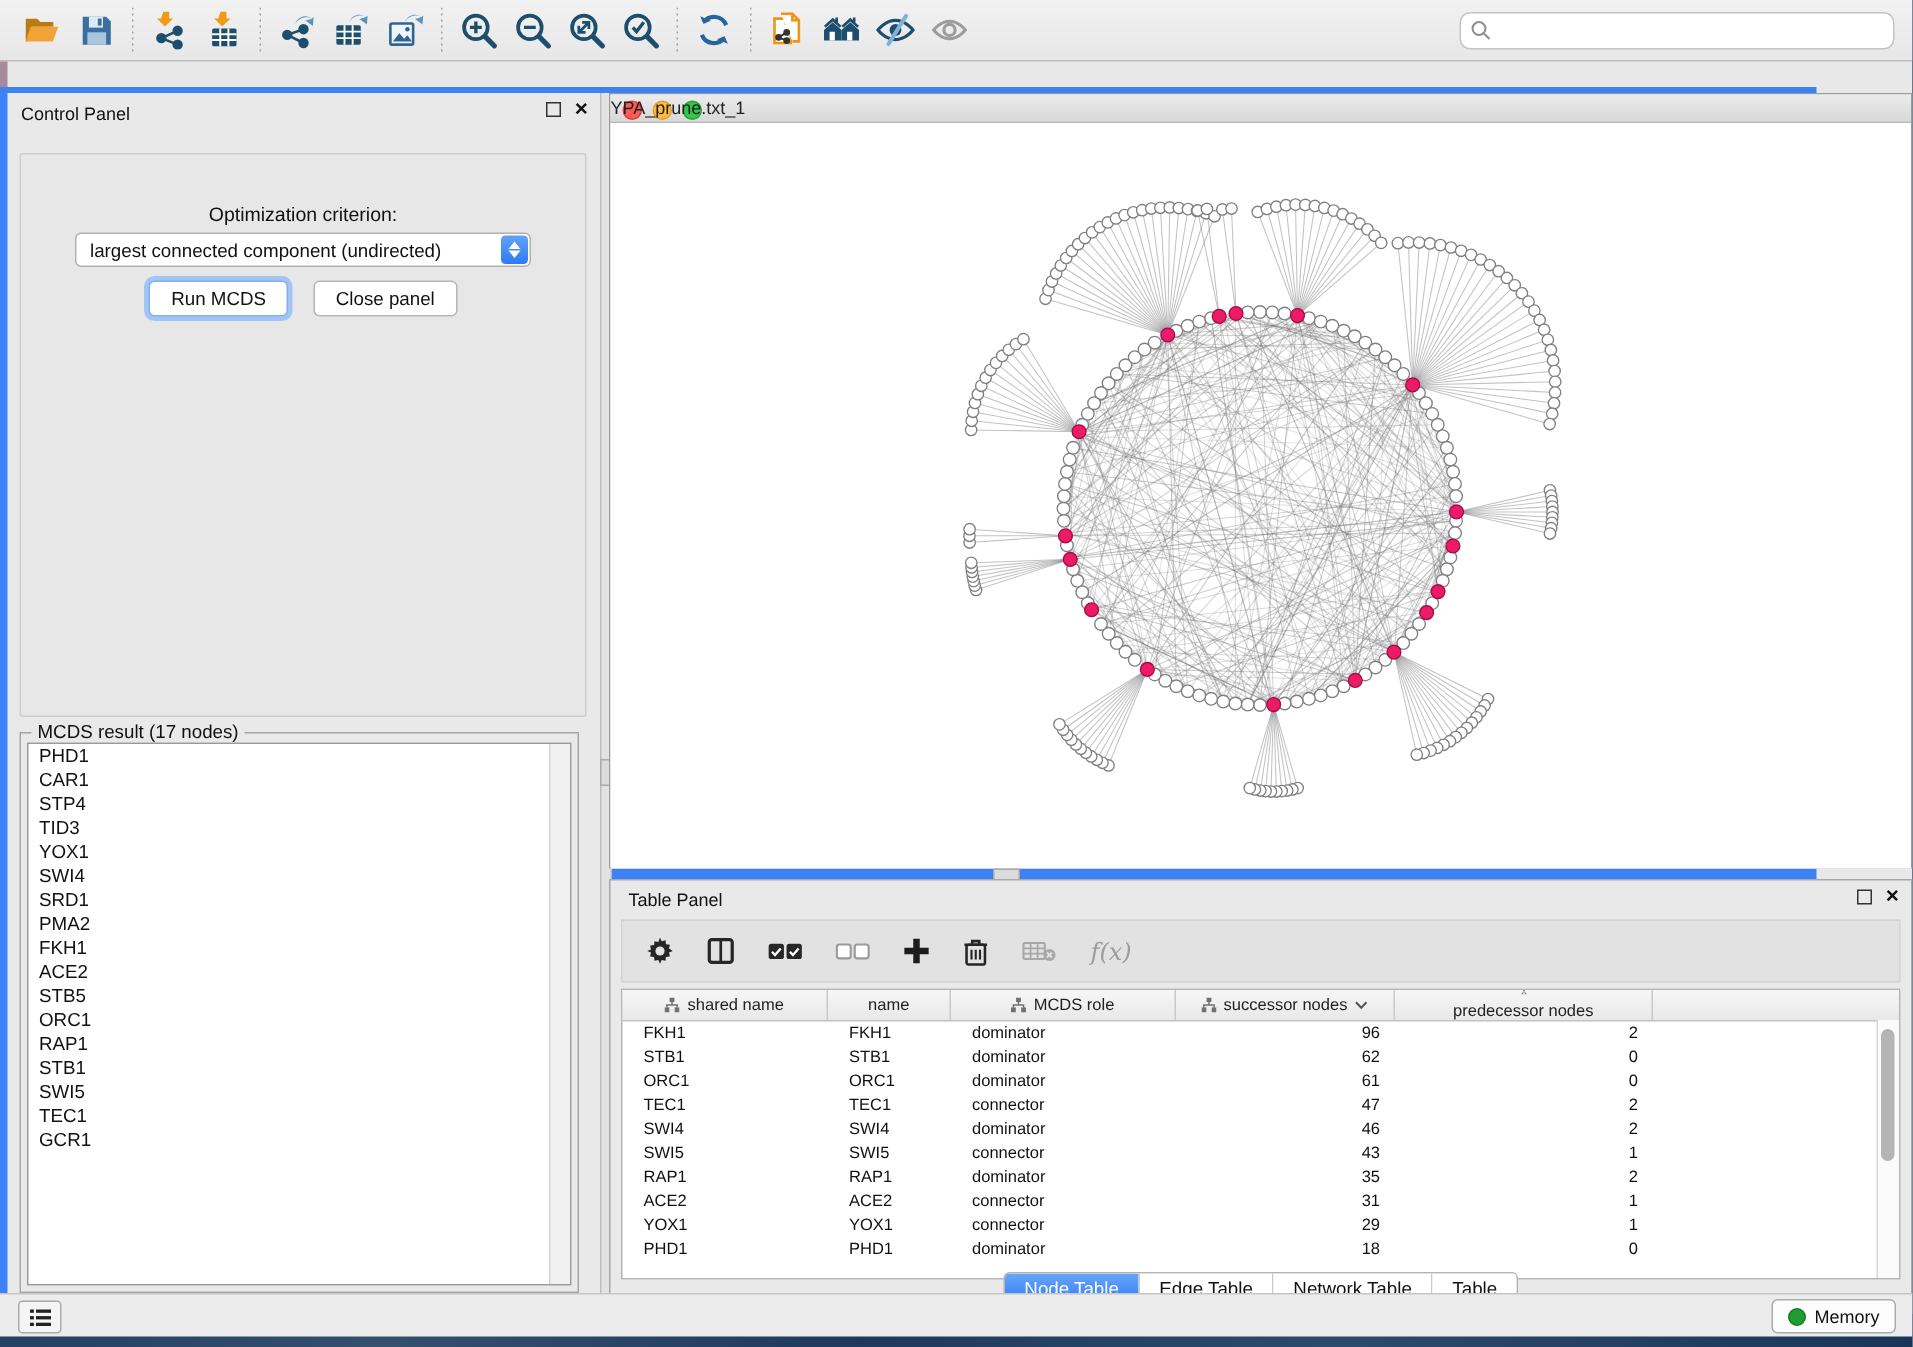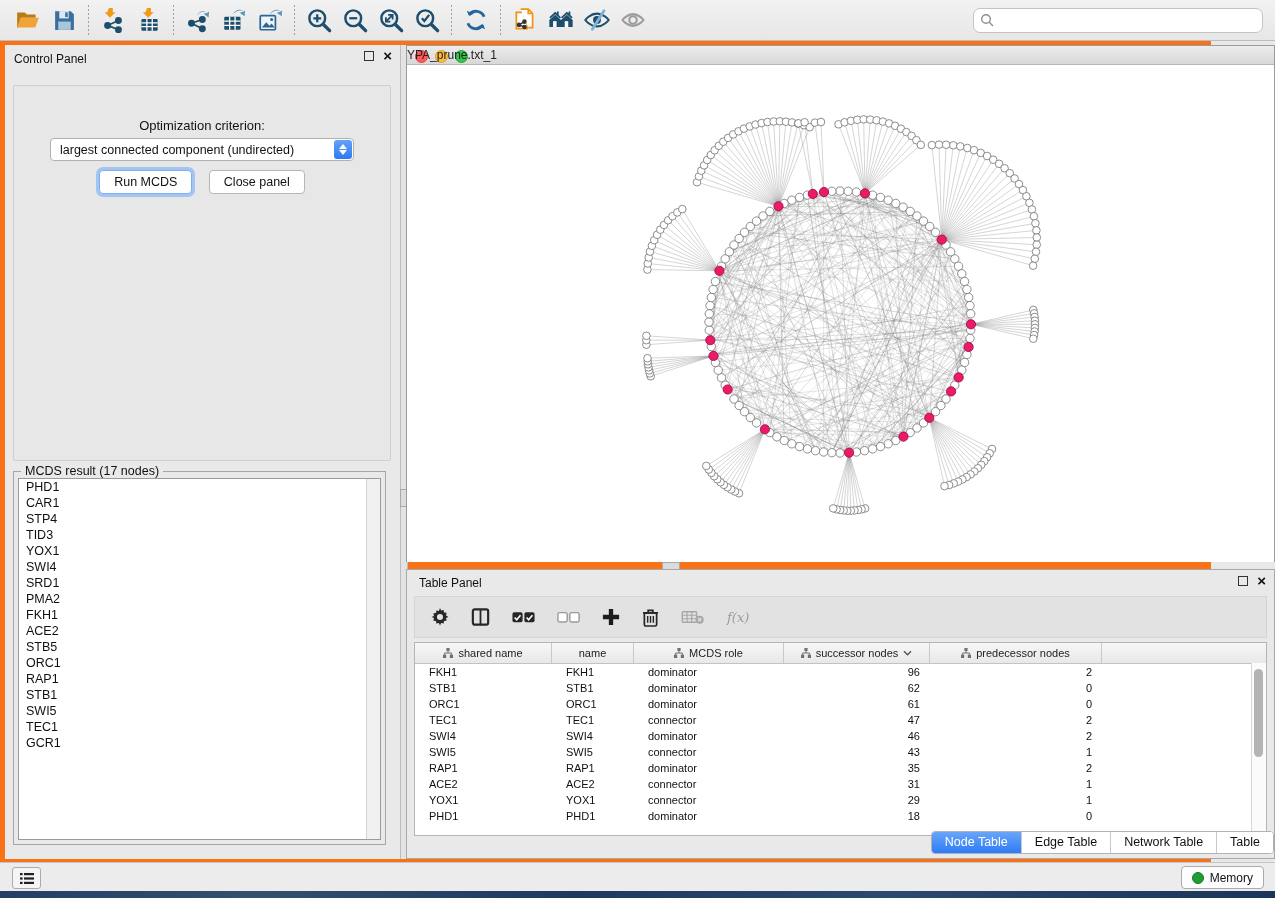--- a/index.html
+++ b/index.html
@@ -14,21 +14,21 @@
   .toolbar{position:absolute;left:0;top:0;width:1275px;height:41px;background:linear-gradient(#f2f2f2,#e7e7e7);
     border-bottom:1px solid #bdbdbd;display:flex;align-items:center;padding:0 10px;box-sizing:border-box;}
   .tbtn{width:36px;height:34px;display:flex;align-items:center;justify-content:center;flex:0 0 auto;cursor:default;}
   .tsep{width:1px;height:30px;margin:0 6px;flex:0 0 auto;
     background-image:linear-gradient(#9f9f9f 40%,transparent 40%);background-size:1px 4px;}
   .search-wrap{margin-left:auto;position:relative;width:290px;height:25px;flex:0 0 auto;margin-right:2px;}
   .search-wrap input{width:100%;height:100%;box-sizing:border-box;border:1px solid #c4c4c4;border-radius:7px;
     padding:0 8px 0 26px;font:12px "Liberation Sans",sans-serif;background:#fff;outline:none;color:#333;}
   .search-glyph{position:absolute;left:7px;top:5px;}
   
-  .main{position:absolute;left:0;top:41px;width:1211px;height:821px;background:#f97316;}
+  .main{position:absolute;left:0;top:58px;width:1211px;height:821px;background:#3b82f6;}
   
   .cpanel{position:absolute;left:5px;top:4px;width:395px;height:814px;background:#e9e9e9;}
   .cp-head{position:relative;height:24px;}
   .cp-title{position:absolute;left:9px;top:7px;font-size:12px;color:#111;}
   .win-icons{position:absolute;right:8px;top:6px;display:flex;gap:9px;align-items:center;}
   .float-ic{width:8px;height:8px;border:1.5px solid #333;display:inline-block;}
   .close-ic{font-size:15px;font-weight:bold;color:#111;line-height:10px;}
   .seg{display:inline-flex;border:1px solid #b3b3b3;border-radius:4px;background:#fff;overflow:hidden;height:21px;}
   .seg .sg{padding:0 13px;font-size:12.5px;color:#111;line-height:21px;border-right:1px solid #c9c9c9;background:#fff;}
   .seg .sg:last-child{border-right:none;}
@@ -66,33 +66,33 @@
   .net-title{position:absolute;left:0;right:0;top:2px;text-align:left;font-size:12px;color:#222;}
   .net-canvas{position:relative;width:867px;height:497px;background:#fff;overflow:hidden;}
   .hsplit-handle{position:absolute;left:662px;top:521px;width:16px;height:6px;background:#dcdcdc;border:1px solid #a9a9a9;}
   
   .tpanel{position:absolute;left:406px;top:528px;width:869px;height:290px;box-sizing:border-box;
     background:#e9e9e9;border:1px solid #a8a8a8;}
   .tp-head{position:relative;height:24px;}
   .tp-title{position:absolute;left:12px;top:6px;font-size:12px;color:#111;}
   .tp-toolbar{position:absolute;left:7px;right:7px;top:26px;height:42px;background:#e2e2e2;border:1px solid #d4d4d4;
     display:flex;align-items:center;gap:22px;padding-left:16px;box-sizing:border-box;}
-  .fx{font-family:"DejaVu Serif",serif;font-style:italic;font-size:13px;color:#9c9c9c;}
+  .fx{font-family:"DejaVu Serif",serif;font-style:italic;font-size:16px;color:#9c9c9c;}
   .tp-table{position:absolute;left:7px;right:7px;top:72px;height:192px;background:#fff;border:1px solid #b5b5b5;overflow:hidden;}
   .thead{display:flex;height:20px;background:linear-gradient(#f7f7f7,#e8e8e8);border-bottom:1px solid #c3c3c3;}
   .th{display:flex;align-items:center;justify-content:center;gap:5px;font-size:11px;color:#222;
     border-right:1px solid #c9c9c9;box-sizing:border-box;overflow:hidden;}
   .th:last-child{border-right:none;}
   .trow{display:flex;height:16px;}
   .td{font-size:11px;color:#111;line-height:16px;box-sizing:border-box;overflow:hidden;white-space:nowrap;}
   .td.l{padding-left:14px;text-align:left;}
   .td.r{padding-right:10px;text-align:right;}
   .vsb{position:absolute;right:0;top:20px;bottom:0;width:14px;background:#fbfbfb;border-left:1px solid #d8d8d8;}
   .vsb-thumb{position:absolute;left:2px;top:6px;width:9px;height:88px;background:#b4b4b4;border-radius:5px;}
-  .tp-tabs{position:absolute;left:0;right:0;bottom:4px;text-align:right;text-decoration:underline;}
+  .tp-tabs{position:absolute;left:0;right:0;bottom:4px;text-align:center;text-decoration:underline;}
   
   .statusbar{position:absolute;left:0;top:862px;width:1275px;height:28px;background:#ececec;border-top:1px solid #c6c6c6;}
   .list-btn{position:absolute;left:12px;top:4px;width:27px;height:20px;background:#f5f5f5;border:1px solid #ababab;
     border-radius:3px;display:flex;align-items:center;justify-content:center;}
   .mem-btn{position:absolute;right:11px;top:3px;height:21px;background:#fdfdfd;border:1px solid #ababab;border-radius:4px;
     display:flex;align-items:center;gap:6px;padding:0 10px;font-size:12px;color:#111;}
   .mem-dot{width:10px;height:10px;border-radius:50%;background:#1f9d33;border:1px solid #157a24;}
   svg{display:block;}
 </style>
 </head>
@@ -1144,21 +1144,21 @@
                   <rect x="0" y="6.6" width="3.2" height="3.4"></rect>
                   <rect x="6.8" y="6.6" width="3.2" height="3.4"></rect>
                 </g>
                 <path d="M5 3v2M1.6 6.6V5h6.8v1.6" stroke="#707070" fill="none"></path>
               </svg>
               <span>successor nodes</span>
               <svg width="9" height="6" viewBox="0 0 9 6">
                 <path d="M1 1.2l3.5 3.6L8 1.2" stroke="#555" stroke-width="1.4" fill="none"></path>
               </svg>
             </div>
-            <div class="th" style="width: 172px;">
+            <div class="th" style="width: 172px; flex-direction: column;">
               <svg width="10" height="10" viewBox="0 0 10 10">
                 <g fill="#707070">
                   <rect x="3.4" y="0" width="3.2" height="3"></rect>
                   <rect x="0" y="6.6" width="3.2" height="3.4"></rect>
                   <rect x="6.8" y="6.6" width="3.2" height="3.4"></rect>
                 </g>
                 <path d="M5 3v2M1.6 6.6V5h6.8v1.6" stroke="#707070" fill="none"></path>
               </svg>
               <span>predecessor nodes</span>
             </div>

